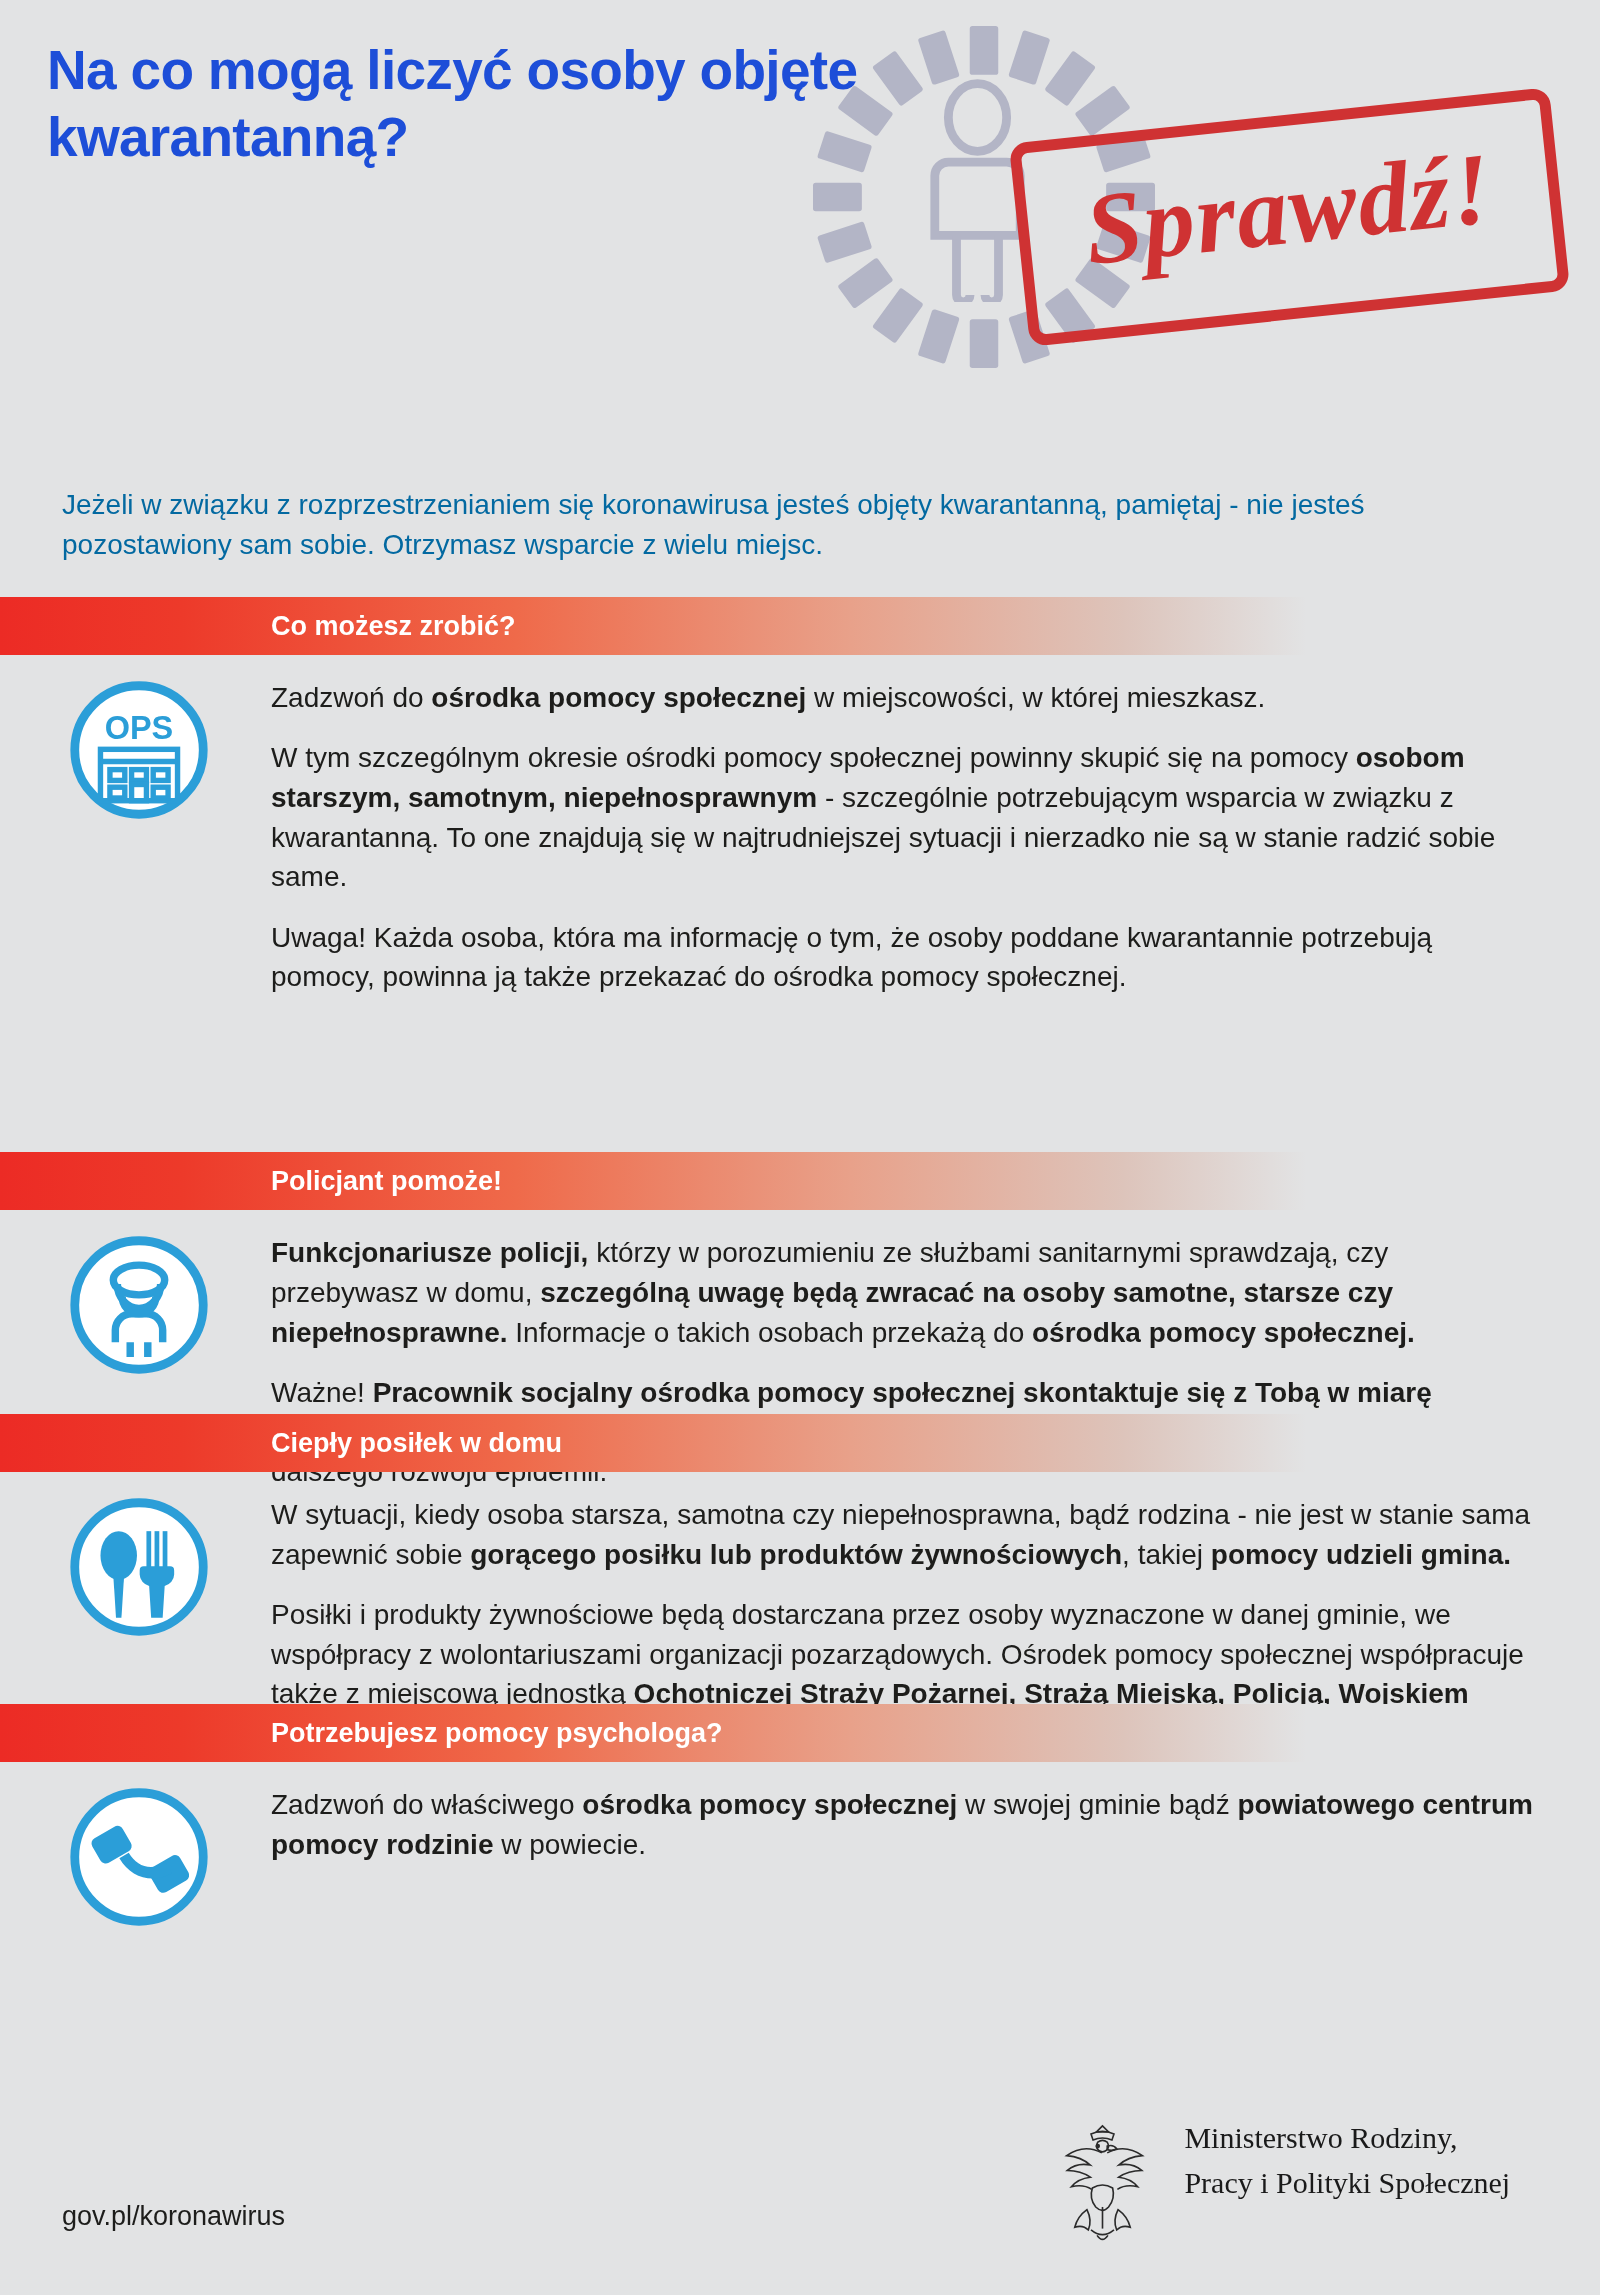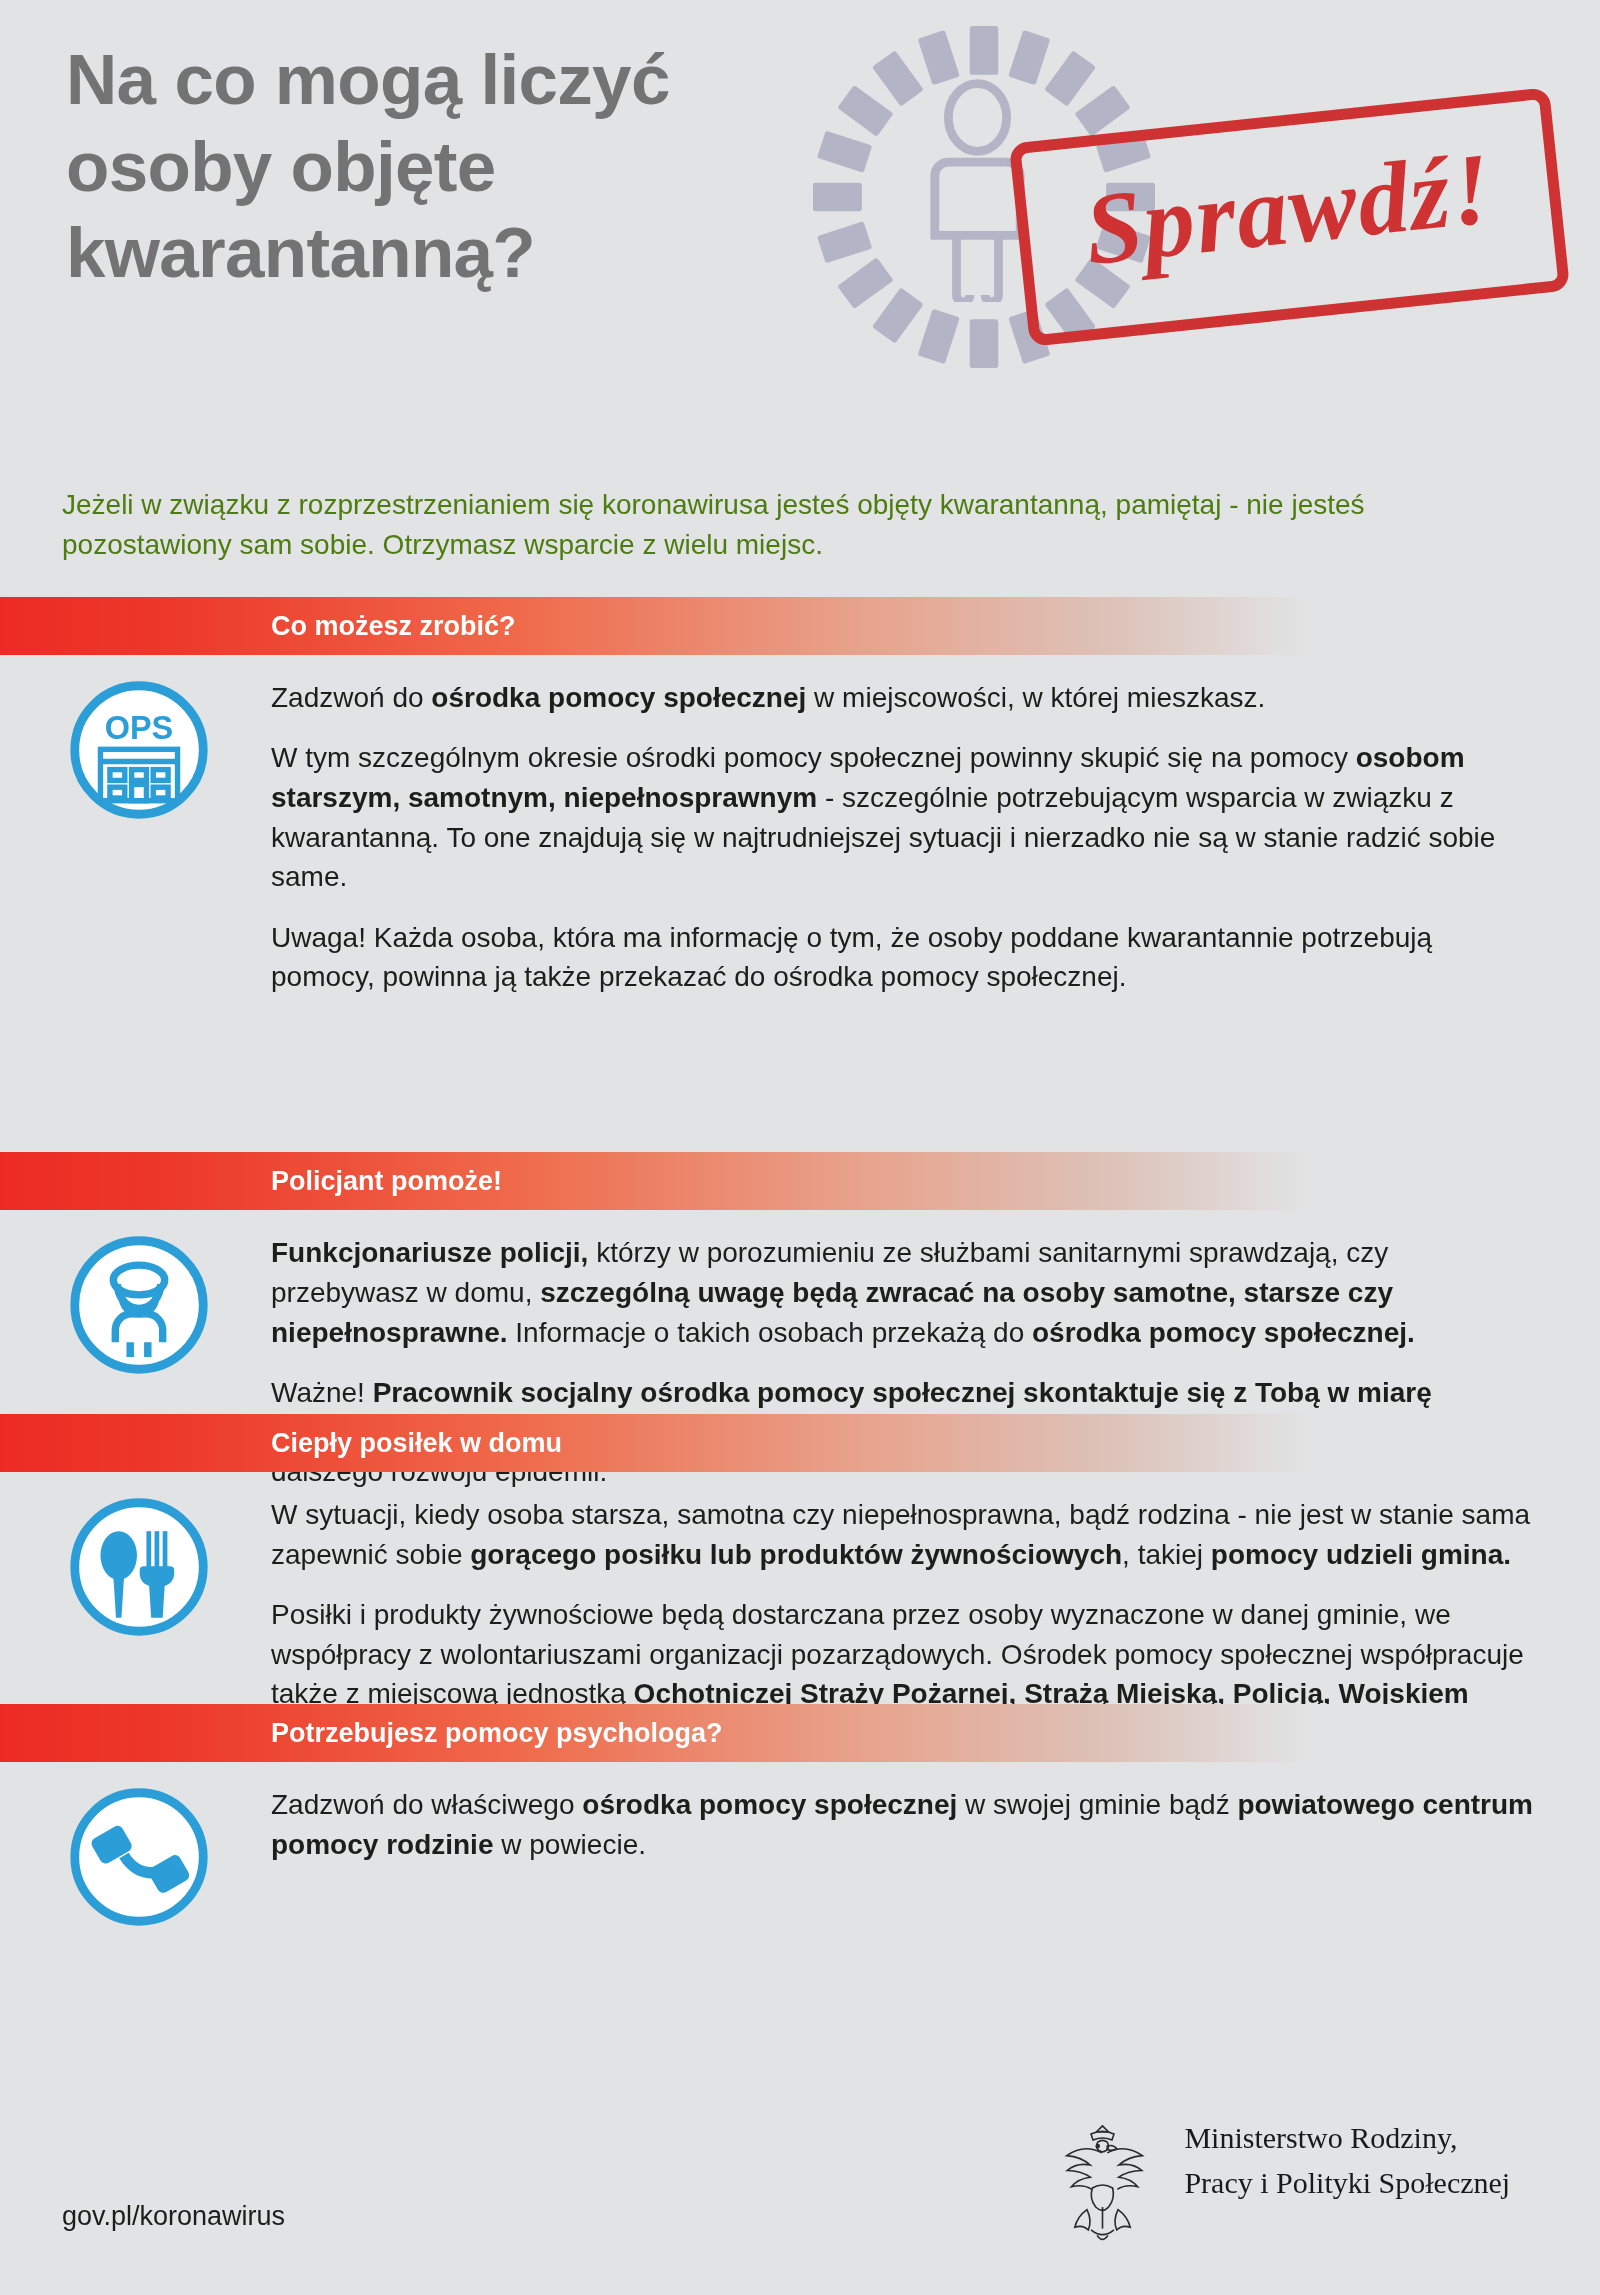--- a/index.html
+++ b/index.html
@@ -18,27 +18,27 @@
   }
 
   
   .header {
     position: relative;
     height: 407px;
   }
 
   .poster-title {
     position: absolute;
-    left: 66px;
+    left: 47px;
     top: 37px;
     width: 814px;
-    font-size: 71px;
+    font-size: 55px;
     line-height: 1.22;
     font-weight: 700;
-    color: #737373;
+    color: #1d4ed8;
     letter-spacing: -0.7px;
   }
 
   .header-graphic {
     position: absolute;
     left: 767px;
     top: 0px;
     width: 834px;
     height: 393px;
   }
@@ -74,21 +74,21 @@
   }
 
   
   .intro {
     position: absolute;
     left: 62px;
     top: 485px;
     width: 1479px;
     font-size: 28px;
     line-height: 1.42;
-    color: #4d7c0f;
+    color: #0369a1;
   }
 
   
   .section { position: absolute; left: 0; width: 1601px; }
 
   .section-bar {
     position: relative;
     height: 58px;
     background: linear-gradient(to right,
                 #ec2b25 0%, #ed3a2a 12%, #ef6a4a 34%,

